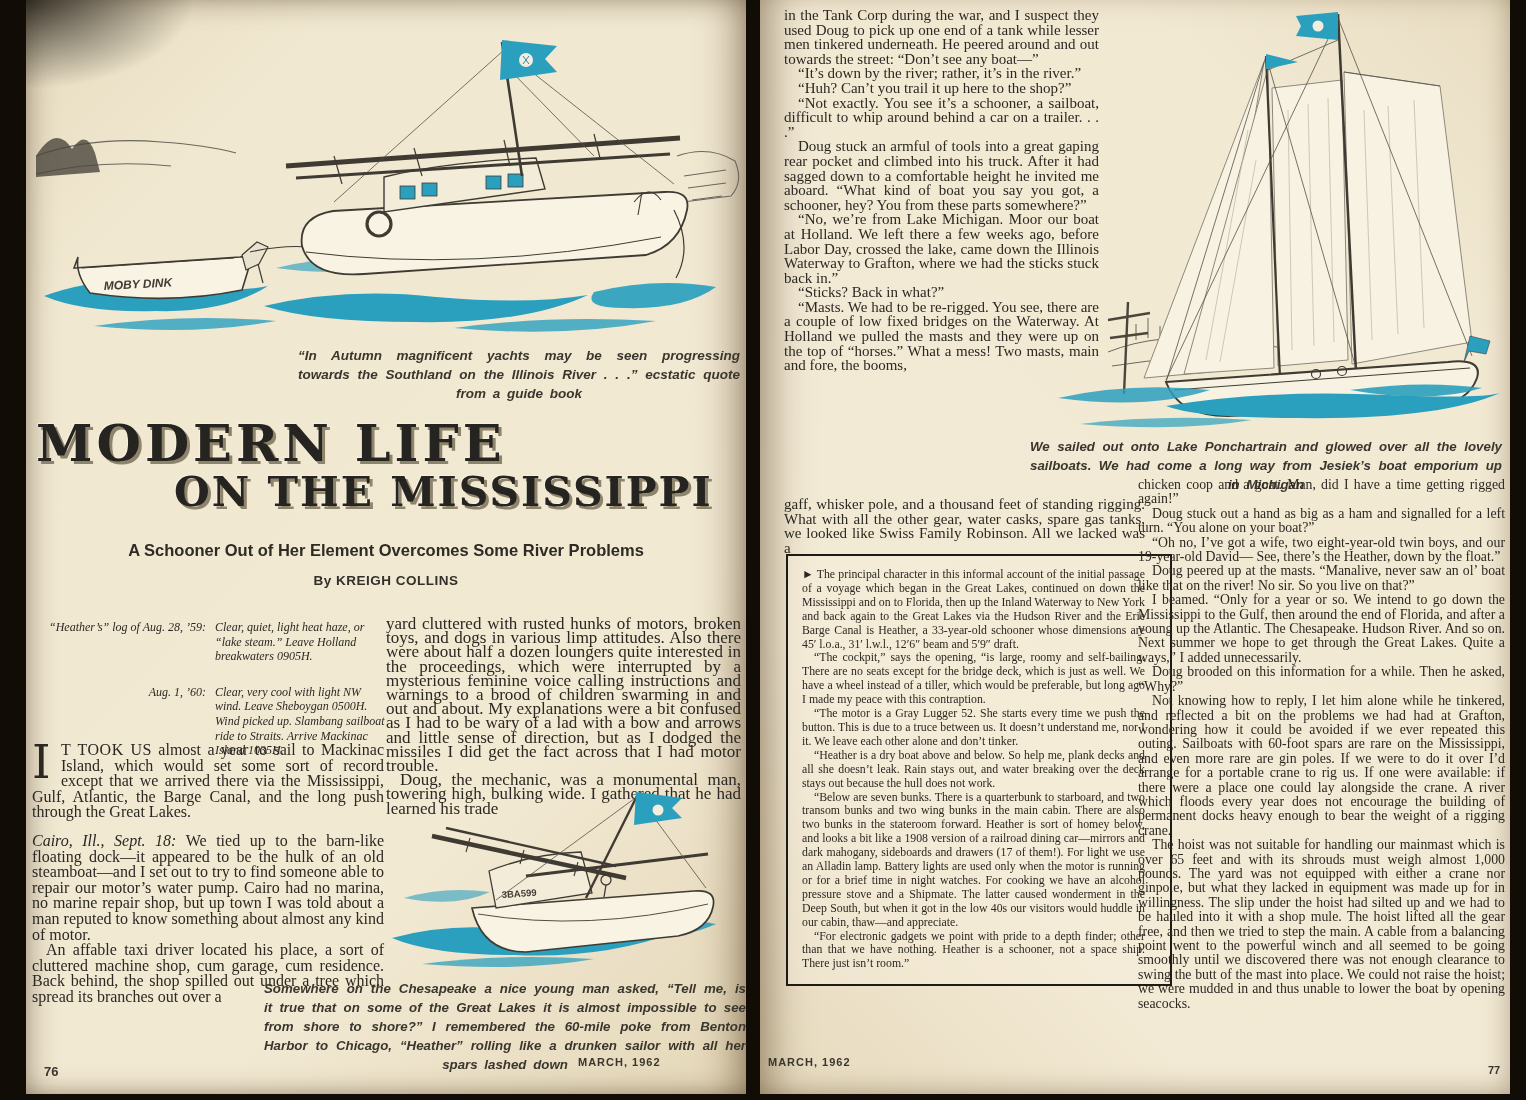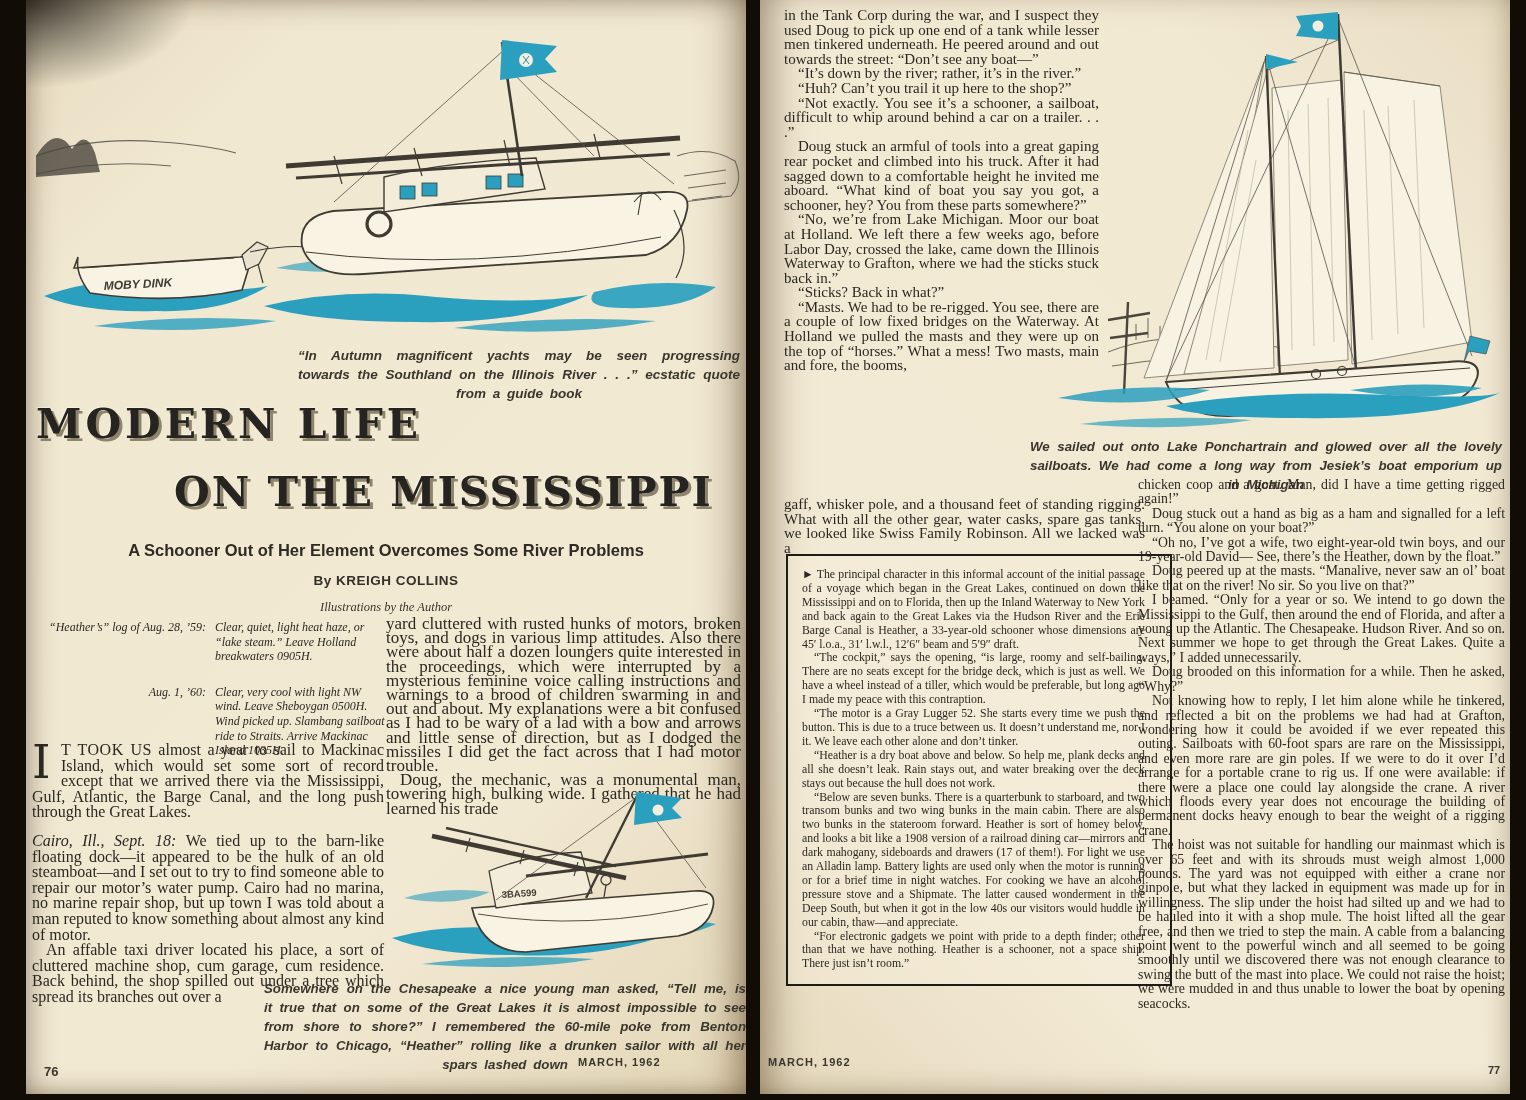--- a/index.html
+++ b/index.html
@@ -18,21 +18,21 @@
   p{margin:0;}
   .just{text-align:justify;}
   .ind{text-indent:14px;}
   .gap{margin-top:13px;}
   
   .cap{font-family:"Liberation Sans",sans-serif;font-style:italic;font-weight:600;
        color:#3a362d;line-height:1.42;text-align:justify;text-align-last:center;word-spacing:3px;}
   #cap-top{left:272px;top:346px;width:442px;font-size:13.5px;}
   .title{font-family:"DejaVu Serif",serif;font-weight:bold;color:#262420;line-height:1;
          text-shadow:3px 3px 0 rgba(125,114,90,.85), -1px -1px 0 rgba(250,245,230,.6);}
-  #title1{left:10px;top:404px;font-size:41px;letter-spacing:4px;}
+  #title1{left:10px;top:418px;font-size:51px;letter-spacing:4px;}
   #title2{left:148px;top:472px;font-size:41px;letter-spacing:2px;}
   #subtitle{left:30px;top:541px;width:660px;text-align:center;font-family:"Liberation Sans",sans-serif;
             font-weight:bold;font-size:16.5px;color:#2e2b25;}
   #byline{left:30px;top:573px;width:660px;text-align:center;font-family:"Liberation Sans",sans-serif;
           font-weight:bold;font-size:13.5px;letter-spacing:.5px;color:#33302a;}
   #credit{left:30px;top:600px;width:660px;text-align:center;font-style:italic;font-size:12.5px;color:#3a362e;}
   #log{left:0;top:620px;width:362px;font-style:italic;font-size:12px;line-height:14.6px;}
   .log-row{display:flex;}
   .log-row + .log-row{margin-top:21px;}
   .log-label{width:180px;text-align:right;padding-right:9px;flex:none;}
@@ -114,21 +114,20 @@
         <path d="M642 206 q19 37 2 68" stroke="#3f3b33" stroke-width="1.2" fill="none"></path>
       </g>
     </svg>
 
     <div class="abs cap" id="cap-top">“In Autumn magnificent yachts may be seen progressing towards the Southland on the Illinois River . . .” ecstatic quote from a guide book</div>
 
     <div class="abs title" id="title1">MODERN LIFE</div>
     <div class="abs" id="subtitle">A Schooner Out of Her Element Overcomes Some River Problems</div>
     <div class="abs title" id="title2">ON THE MISSISSIPPI</div>
     <div class="abs" id="byline">By KREIGH COLLINS</div>
-    <div class="abs" id="credit">Illustrations by the Author</div>
 
     <div class="abs" id="log">
       <div class="log-row">
         <div class="log-label">“Heather’s” log of Aug. 28, ’59:</div>
         <div class="log-text">Clear, quiet, light heat haze, or “lake steam.” Leave Holland breakwaters 0905H.</div>
       </div>
       <div class="log-row">
         <div class="log-label">Aug. 1, ’60:</div>
         <div class="log-text">Clear, very cool with light NW wind. Leave Sheboygan 0500H. Wind picked up. Slambang sailboat ride to Straits. Arrive Mackinac Island 1035H.</div>
       </div>

